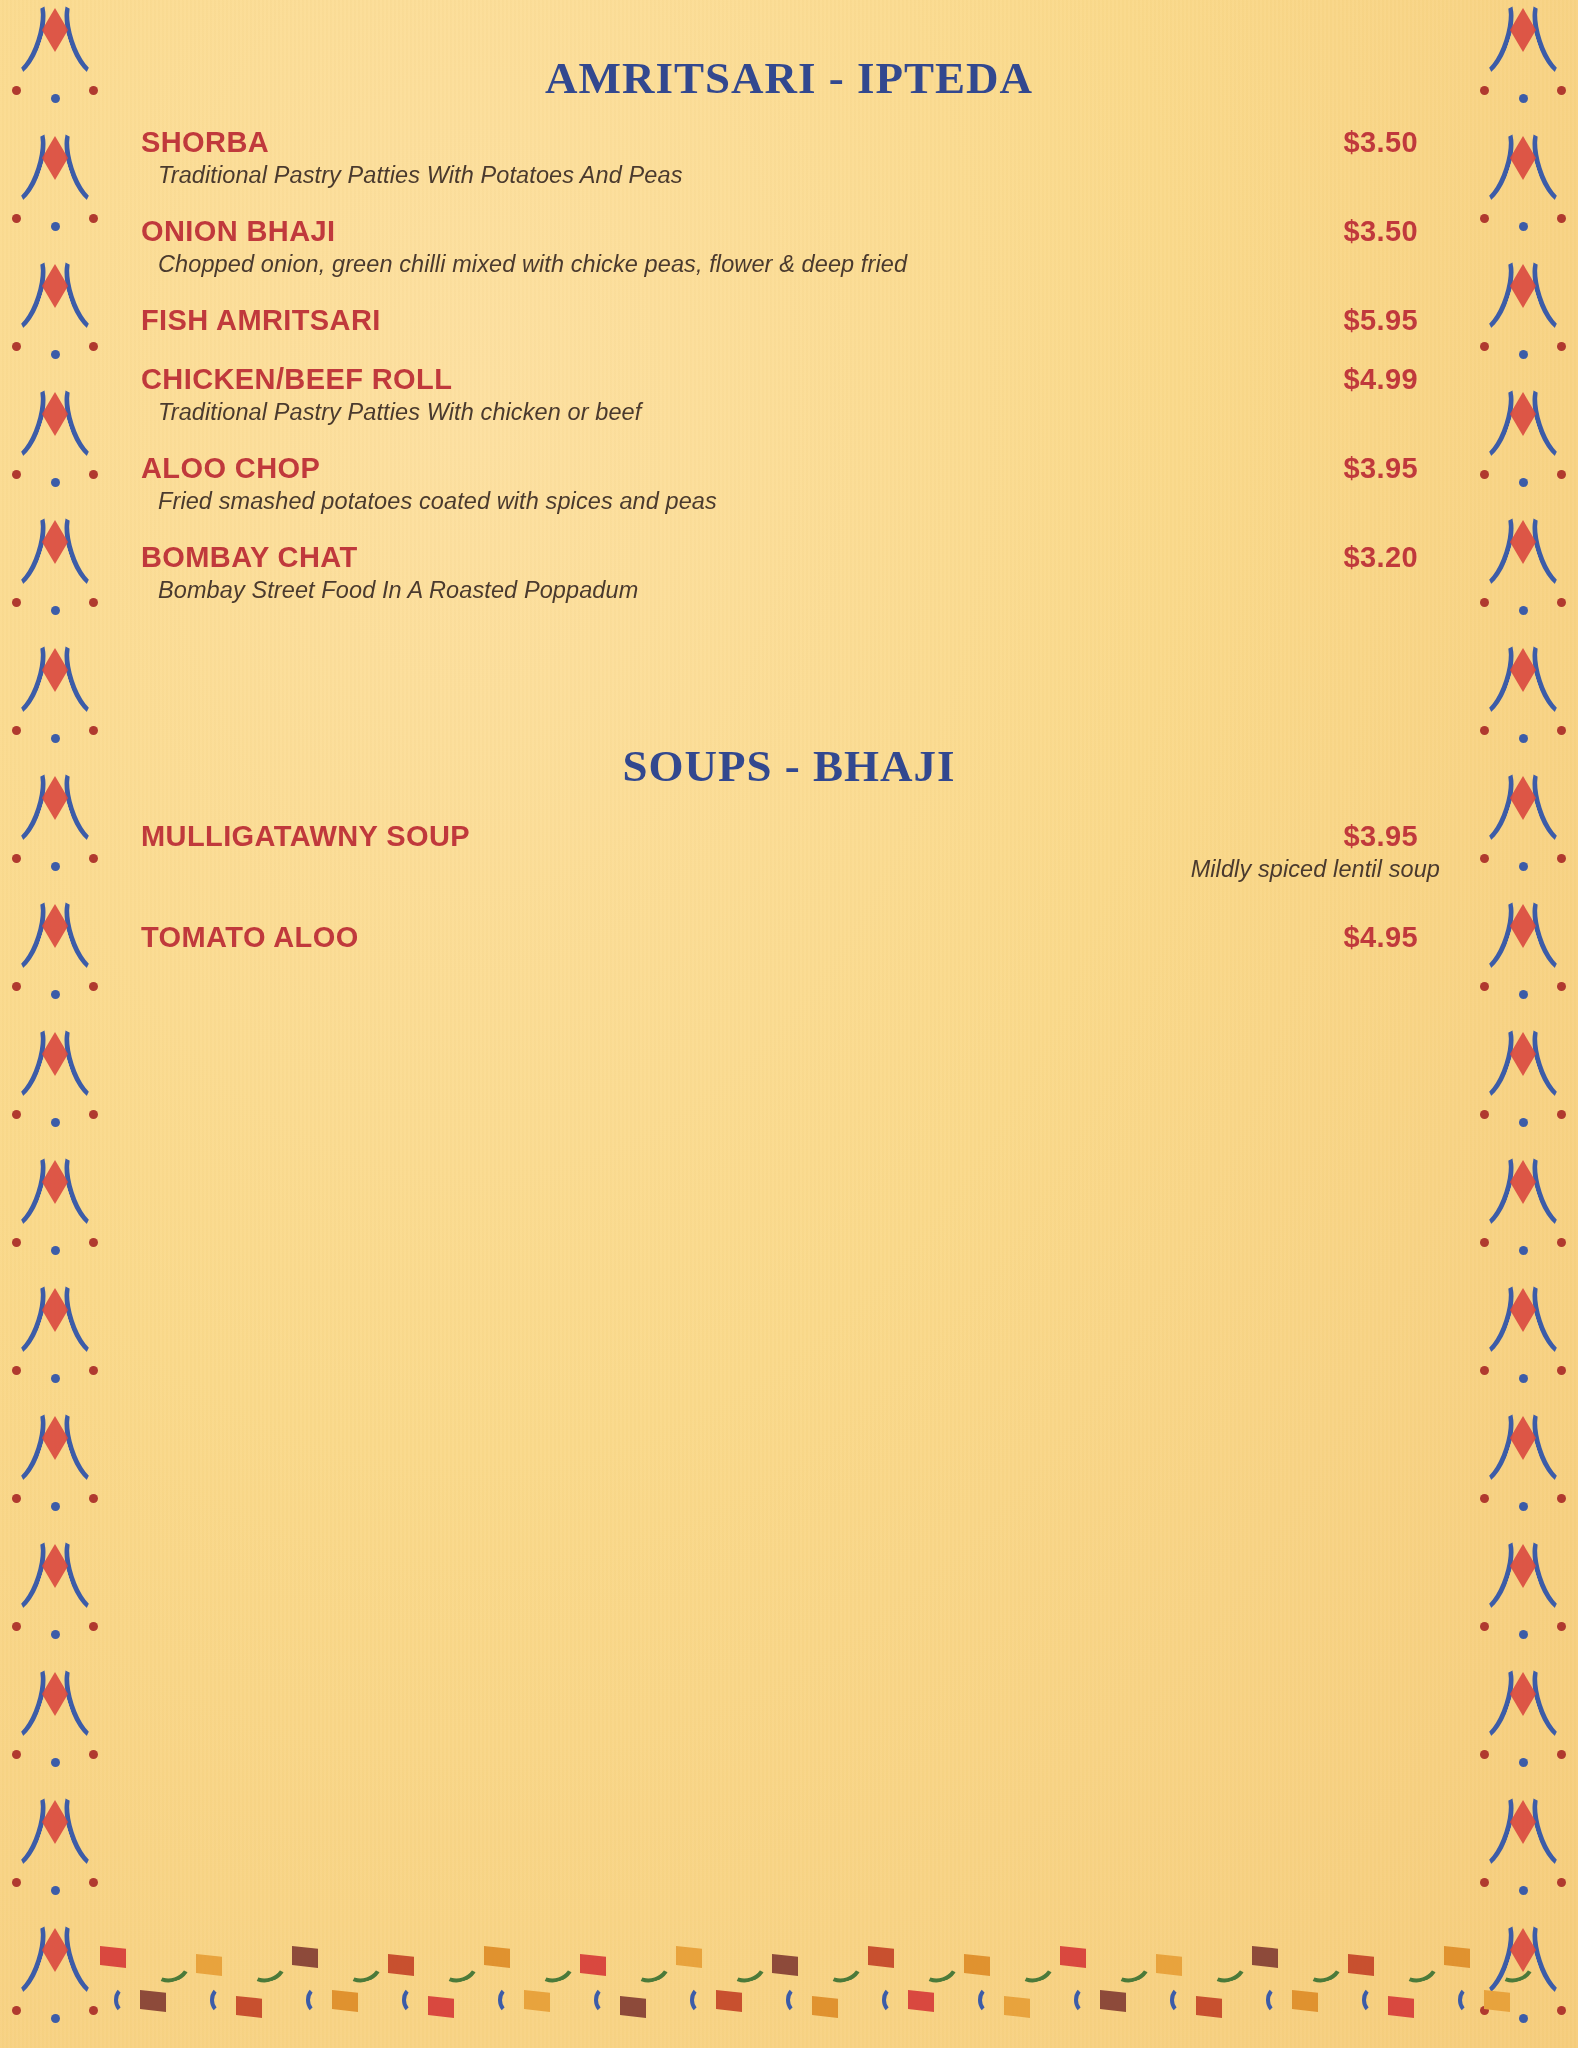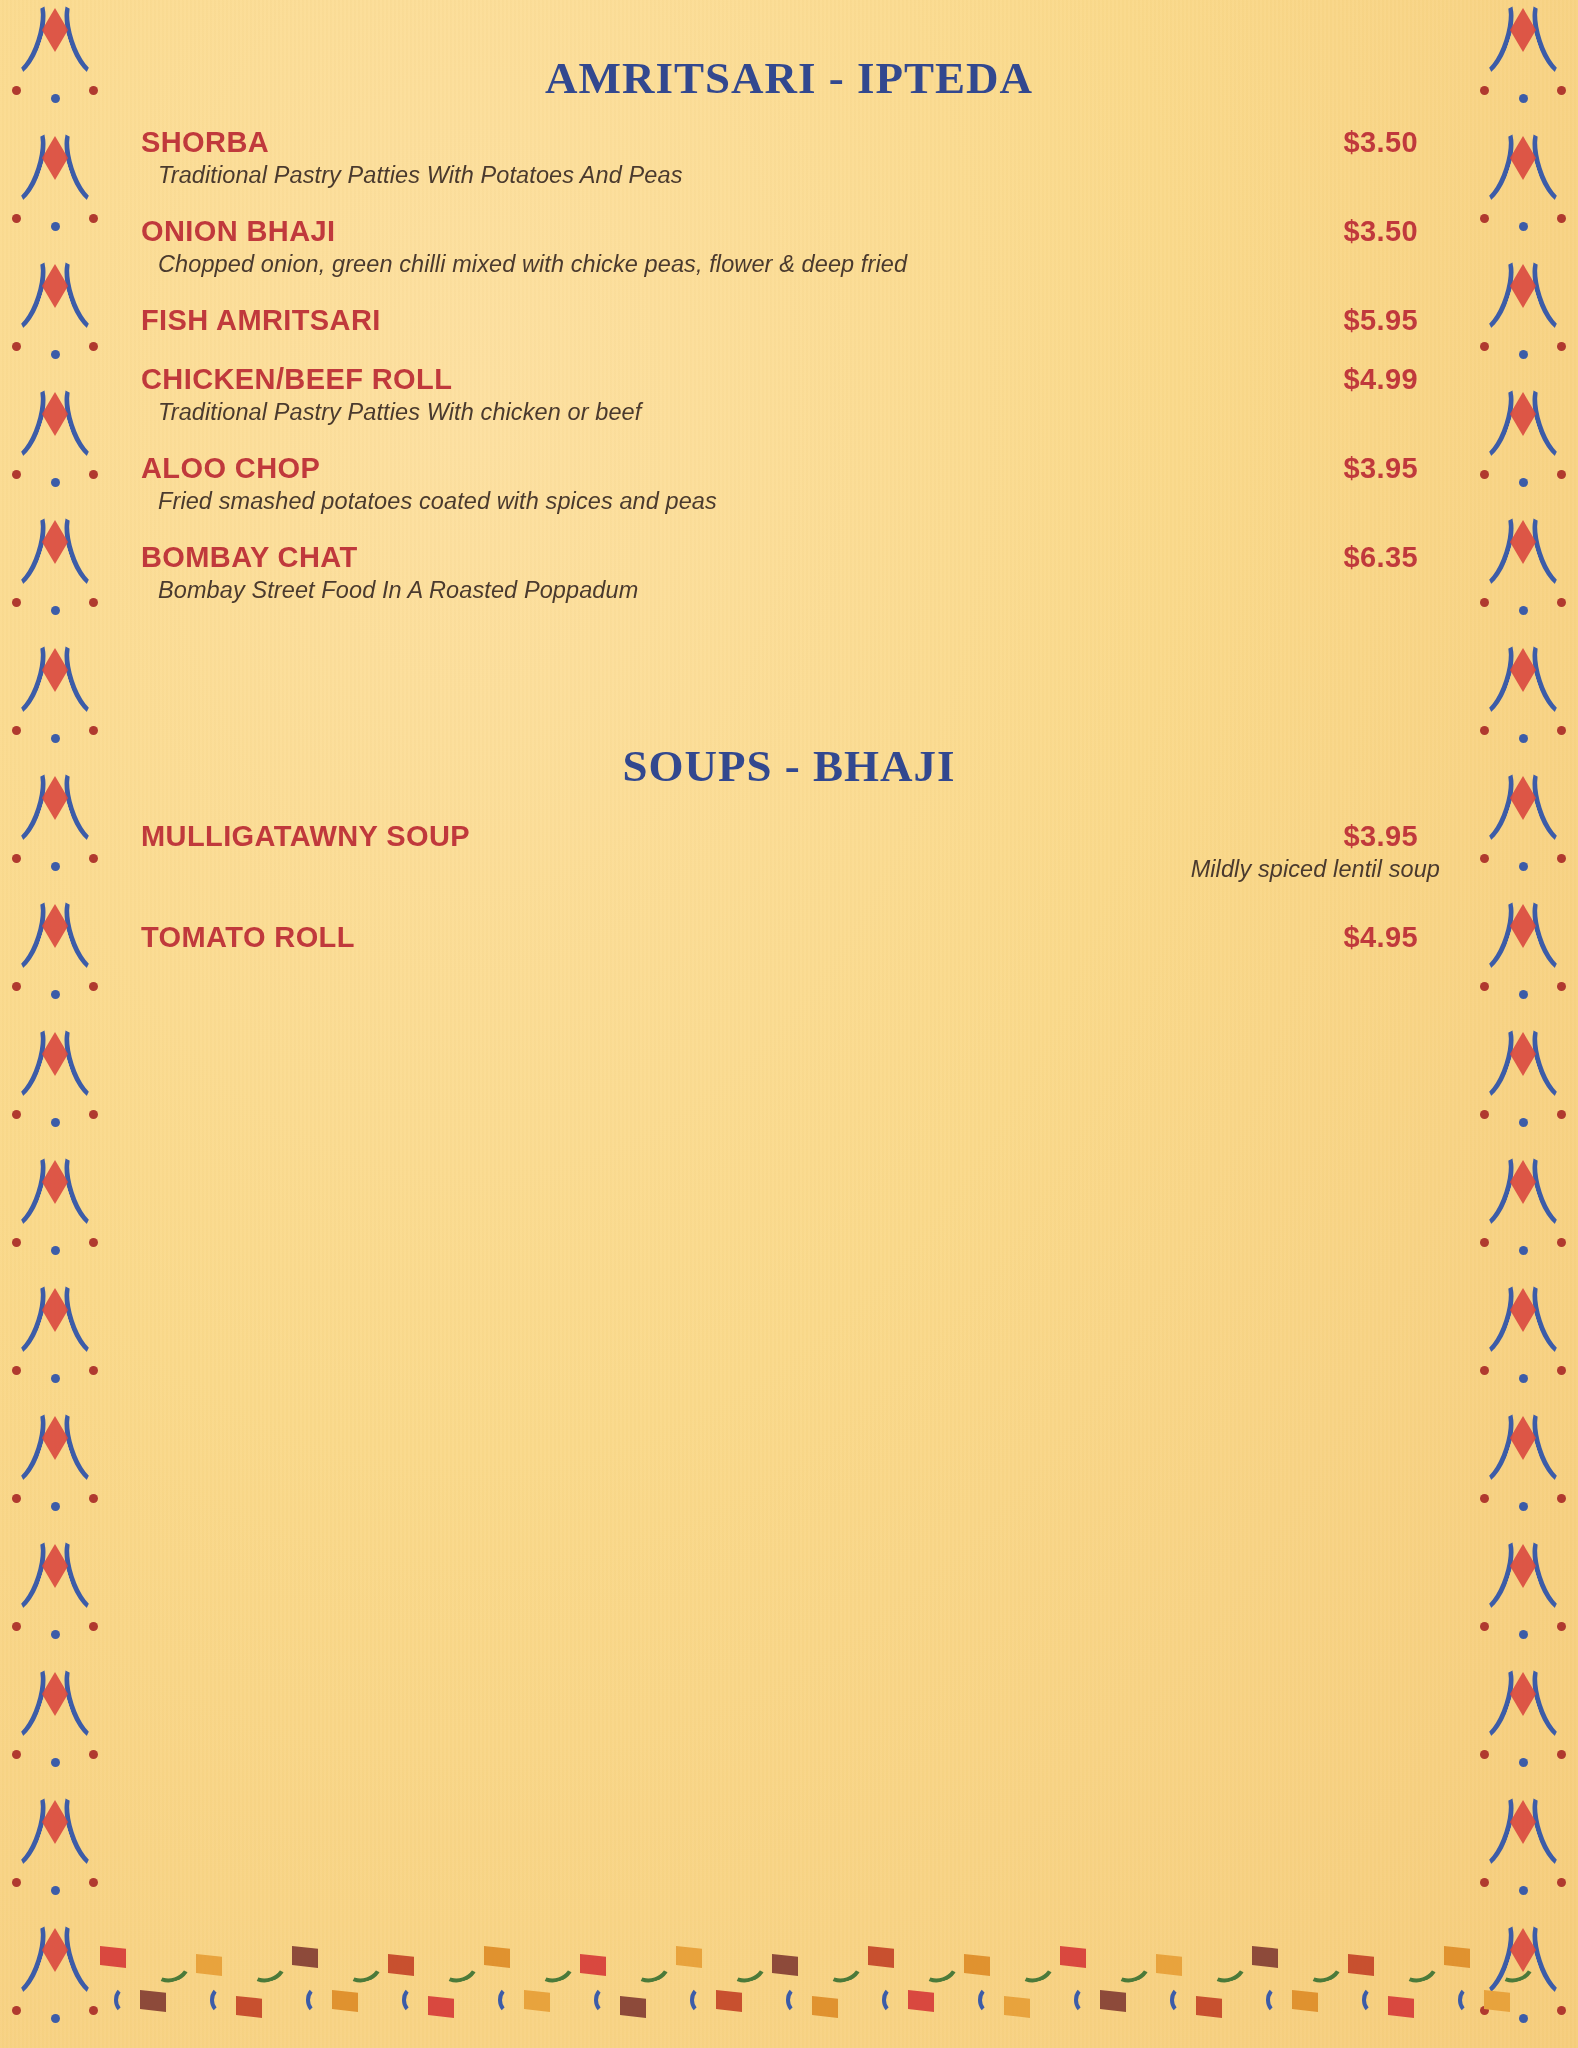--- a/index.html
+++ b/index.html
@@ -493,42 +493,42 @@
       <div class="item">
         <div class="item-row">
           <div class="item-name">ALOO CHOP</div>
           <div class="item-price">$3.95</div>
         </div>
         <div class="item-desc">Fried smashed potatoes coated with spices and peas</div>
       </div>
       <div class="item">
         <div class="item-row">
           <div class="item-name">BOMBAY CHAT</div>
-          <div class="item-price">$6.35</div>
+          <div class="item-price">$3.20</div>
         </div>
         <div class="item-desc">Bombay Street Food In A Roasted Poppadum</div>
       </div>
     </div>
 
   <div class="spacer-lg"></div>
 
   <div class="soups">
     <h1 class="section-title" id="soups-title">SOUPS  -  BHAJI</h1>
 
     <div class="items" id="soups-items">
         <div class="item">
           <div class="item-row">
             <div class="item-name">MULLIGATAWNY SOUP</div>
             <div class="item-price">$3.95</div>
           </div>
           <div class="item-desc">Mildly spiced lentil soup</div>
         </div>
         <div class="item">
           <div class="item-row">
-            <div class="item-name">TOMATO ROLL</div>
+            <div class="item-name">TOMATO ALOO</div>
             <div class="item-price">$4.95</div>
           </div>
         </div>
       </div>
   </div>
 
 </div>
 
 <div class="bottom-strip" id="bottom-strip">
     <span class="flag" style="left: 100px; top: 18px; background: rgb(217, 72, 63);"></span>

